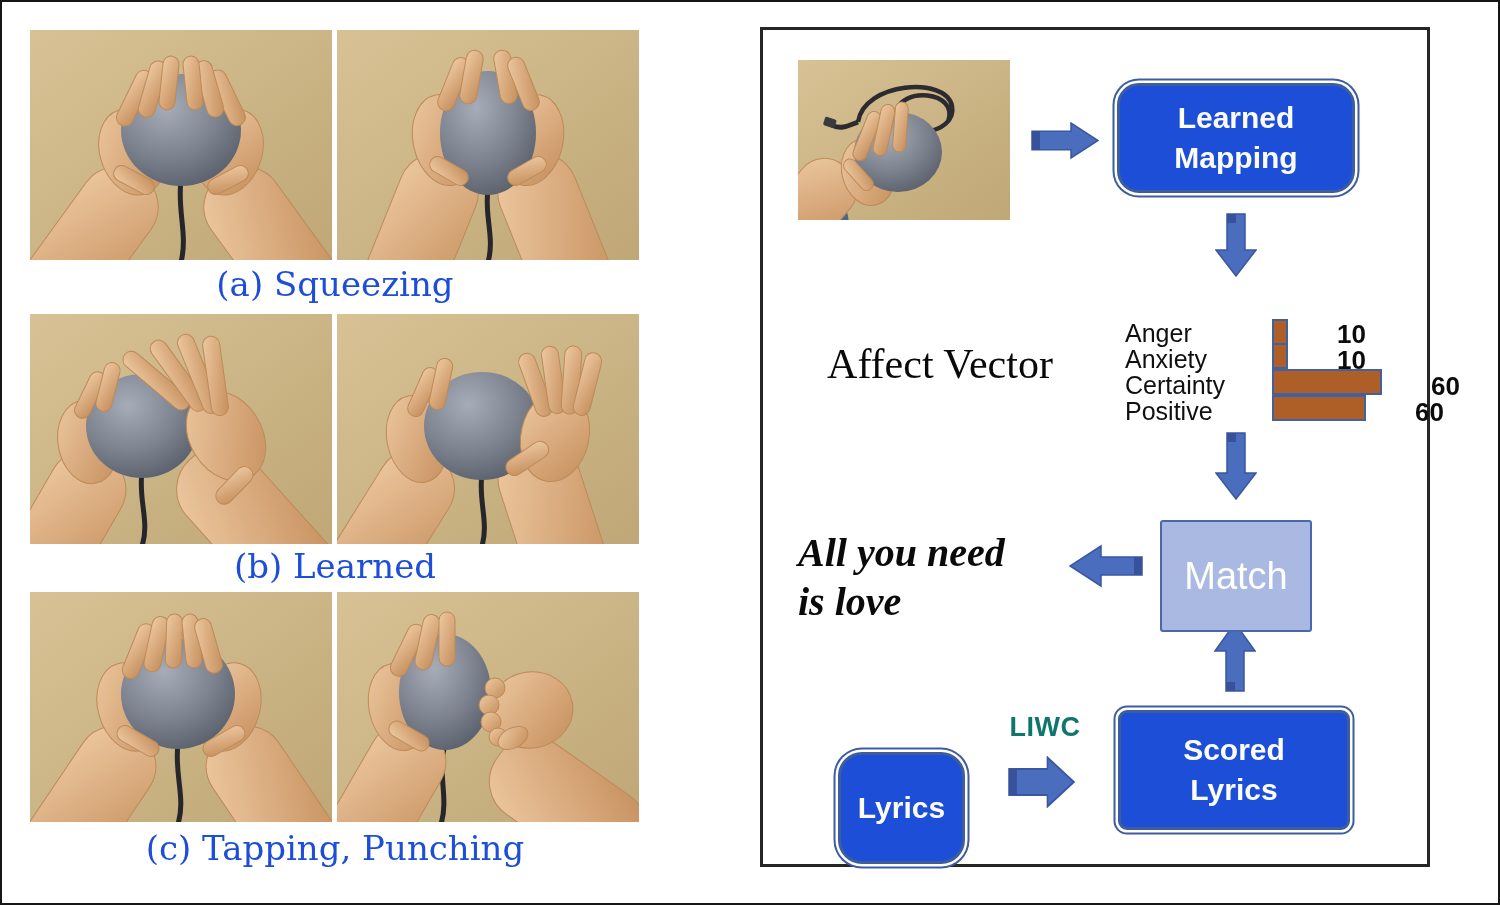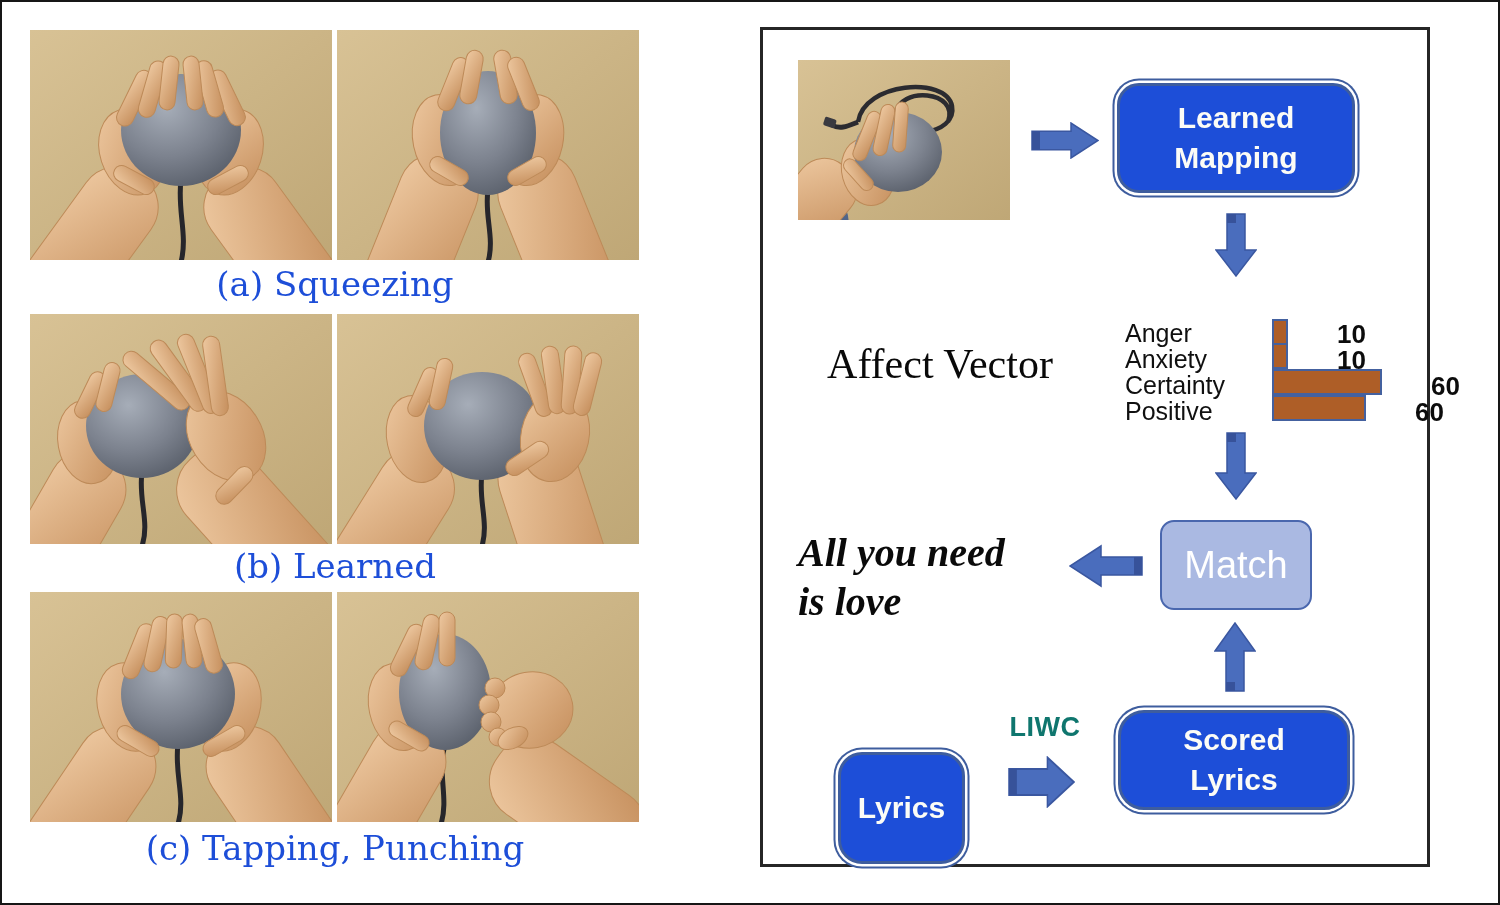--- a/index.html
+++ b/index.html
@@ -12,22 +12,22 @@
   .panel{position:absolute;left:758px;top:25px;width:670px;height:840px;background:#fff;border:3px solid #262626;box-sizing:border-box;}
   .panel-photo{position:absolute;left:35px;top:30px;width:212px;height:160px;display:block;}
   .gbox{position:absolute;background:#1d4ed8;border:3px solid #3e5d9e;border-radius:22px;
         box-shadow:0 0 0 2.5px #ffffff,0 0 0 4.5px #3e5d9e;
         display:flex;align-items:center;justify-content:center;text-align:center;
         color:#fcfcf6;font-weight:bold;box-sizing:border-box;}
   .gbox .lbl{padding:0 18px;line-height:1.35;}
   .box-learned{left:354px;top:53px;width:238px;height:110px;font-size:30px;}
   .box-learned .lbl{width:170px;}
   .box-lyrics{left:75px;top:690px;width:127px;height:112px;font-size:30px;border-radius:24px;margin-top:32px;}
-  .box-scored{left:355px;top:680px;width:232px;height:100px;font-size:30px;border-radius:26px;}
-  .match-box{position:absolute;left:397px;top:490px;width:152px;height:90px;background:#aab9e2;border:2.5px solid #4a67ae;border-radius:14px;display:flex;align-items:center;justify-content:center;color:#ffffff;font-size:38px;font-weight:400;box-sizing:border-box;}
+  .box-scored{left:355px;top:680px;width:232px;height:120px;font-size:30px;border-radius:9px;}
+  .match-box{position:absolute;left:397px;top:490px;width:152px;height:112px;background:#aab9e2;border:2.5px solid #4a67ae;border-radius:3px;display:flex;align-items:center;justify-content:center;color:#ffffff;font-size:38px;font-weight:400;box-sizing:border-box;}
   .affect-label{position:absolute;left:62px;top:310px;width:230px;text-align:center;font-family:"Liberation Serif",serif;font-size:42px;color:#090909;}
   .need-text{position:absolute;left:35px;top:498px;width:270px;text-align:left;font-family:"Liberation Serif",serif;font-style:italic;font-weight:bold;font-size:40px;line-height:49px;color:#0a0a0a;}
   .liwc{position:absolute;left:240px;top:682px;width:84px;text-align:center;font-size:27px;font-weight:bold;color:#0f766e;letter-spacing:.5px;}
   
   .chart{position:absolute;left:362px;top:289px;}
   .crow{display:flex;align-items:flex-start;height:26px;gap:31px;}
   .clabel{width:116px;font-size:25px;color:#101010;}
   .cbar{height:26px;background:#ae5e27;border:2px solid #44619f;box-sizing:border-box;}
   .crow + .crow .cbar{margin-top:-2px;}
   .cval{font-size:26px;font-weight:bold;color:#0c0c0c;margin-left:18px;}

